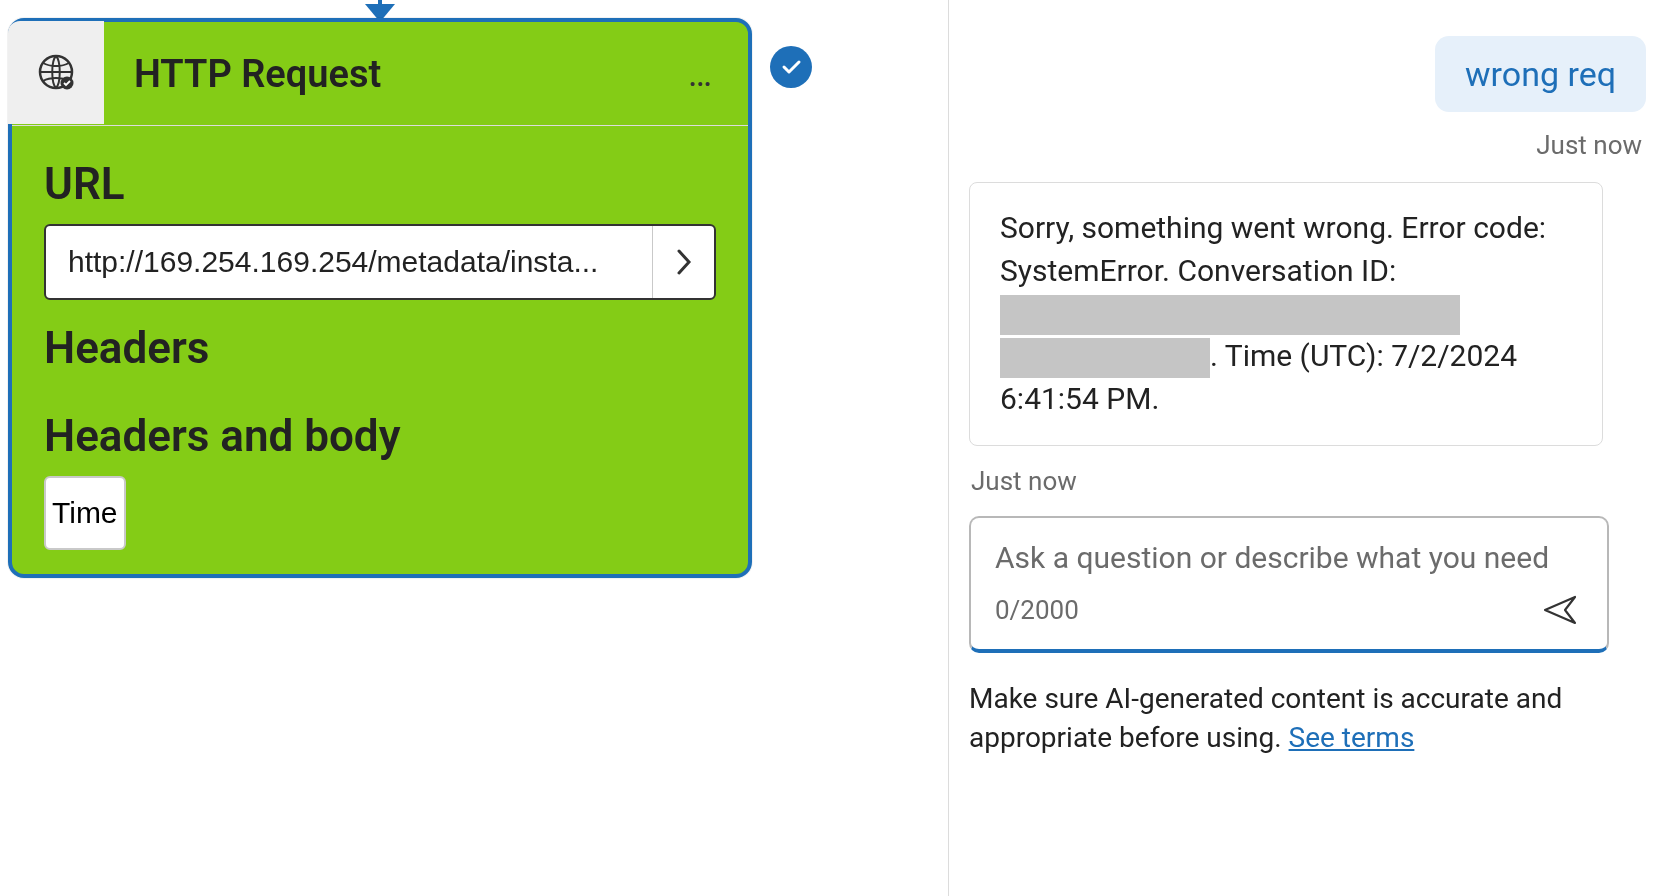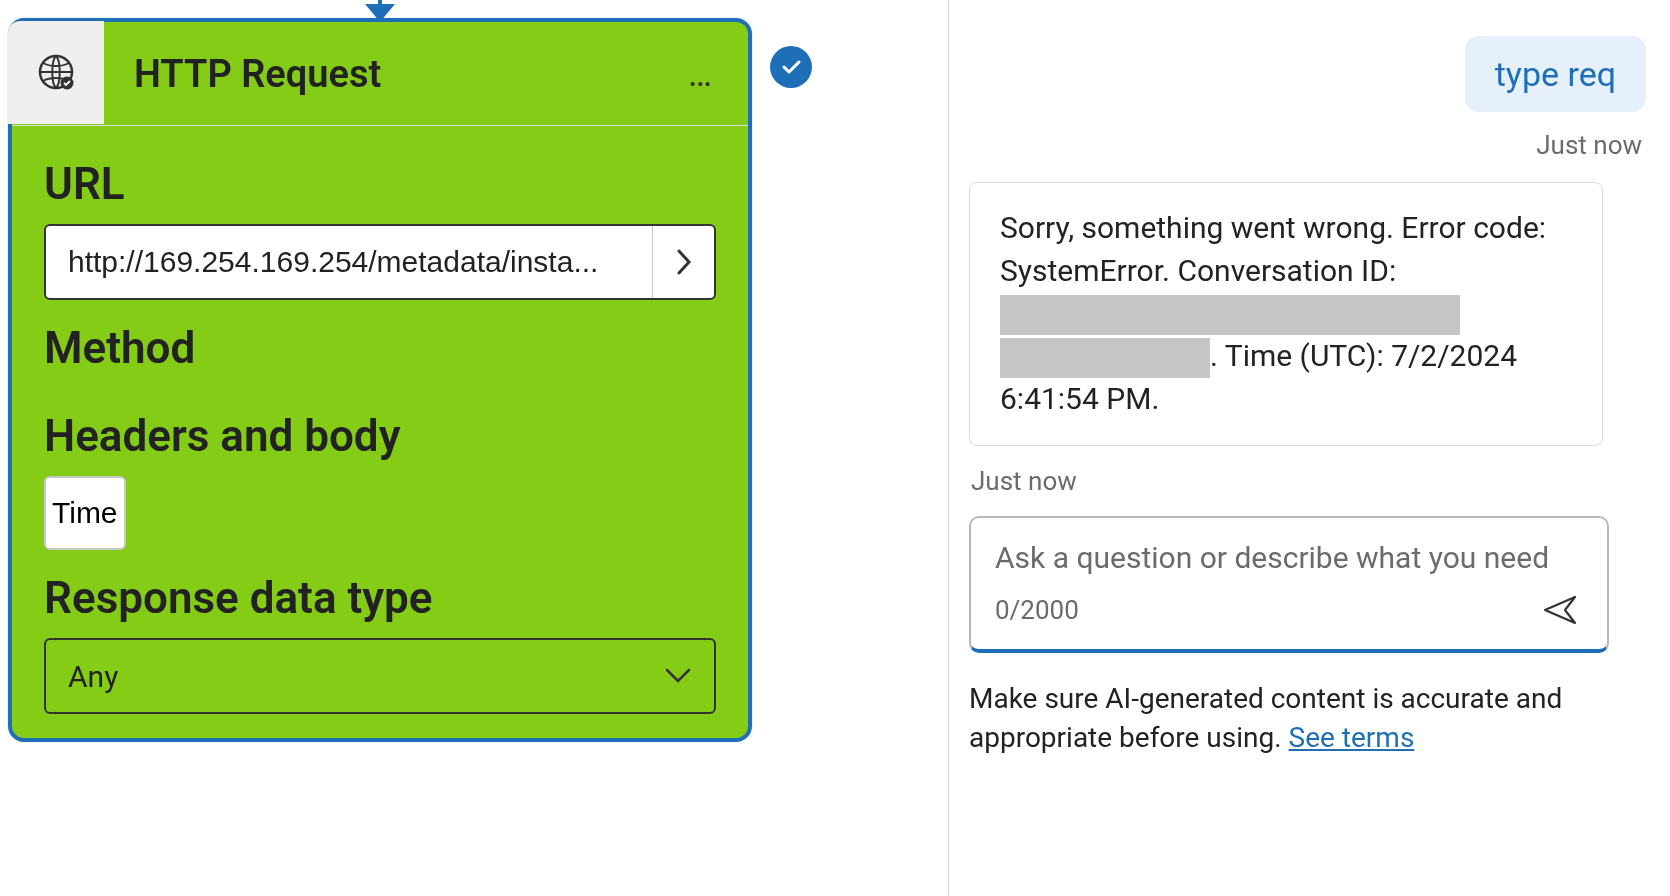--- a/index.html
+++ b/index.html
@@ -91,52 +91,41 @@
             <input type="text" value="http://169.254.169.254/metadata/insta..." style="">
             <div class="chev">
               <svg width="18" height="30" viewBox="0 0 18 30">
                   <path d="M4 4l10 11L4 26" stroke="#333" stroke-width="3" fill="none" stroke-linecap="round"></path>
                 </svg>
             </div>
           </div>
         </div>
 
         <div>
-          <div class="field-label">Method</div>
+          <div class="field-label">Headers</div>
         </div>
 
         <div>
           <div class="field-label">Headers and body</div>
           <button class="edit-btn">Time</button>
         </div>
 
-        <div>
-          <div class="field-label">Response data type</div>
-          <div class="select-box">
-            <span class="val">Any</span>
-            <span>
-              <svg width="28" height="18" viewBox="0 0 28 18">
-                  <path d="M3 3l11 11L25 3" stroke="#333" stroke-width="2.5" fill="none" stroke-linecap="round"></path>
-                </svg>
-            </span>
-          </div>
-        </div>
       </div>
     </div>
 
     <div class="check">
       <svg viewBox="0 0 24 24">
           <path d="M5 12l5 5L20 7" stroke="#fff" stroke-width="3" fill="none" stroke-linecap="round" stroke-linejoin="round"></path>
         </svg>
     </div>
   </div>
 
   <div class="right">
     <div class="chat">
-      <div class="user-bubble">type req</div>
+      <div class="user-bubble">wrong req</div>
       <div class="ts-right">Just now</div>
 
       <div class="bot-bubble">
         <span>Sorry, something went wrong. Error code: SystemError. Conversation ID: </span><span class="redact" style="width:460px"></span><br><span class="redact" style="width:210px"></span><span>. Time (UTC): 7/2/2024 6:41:54 PM.</span>
       </div>
       <div class="ts-left">Just now</div>
 
       <div class="input-box">
         <div class="ph">Ask a question or describe what you need</div>
         <div class="row2">

